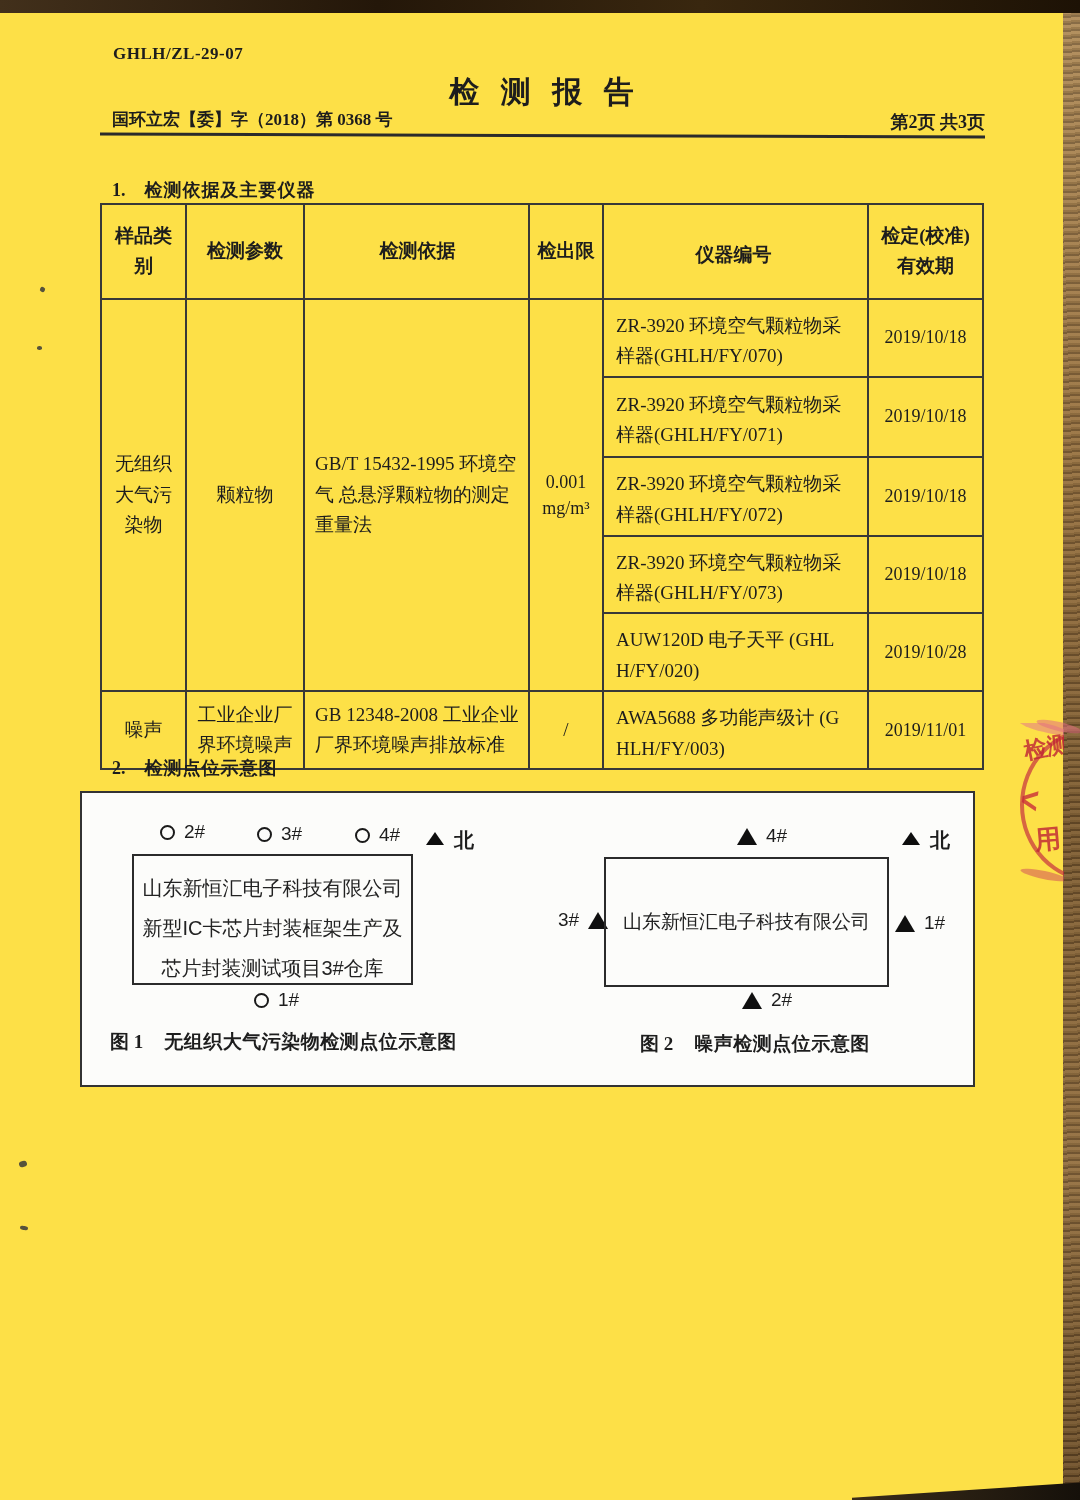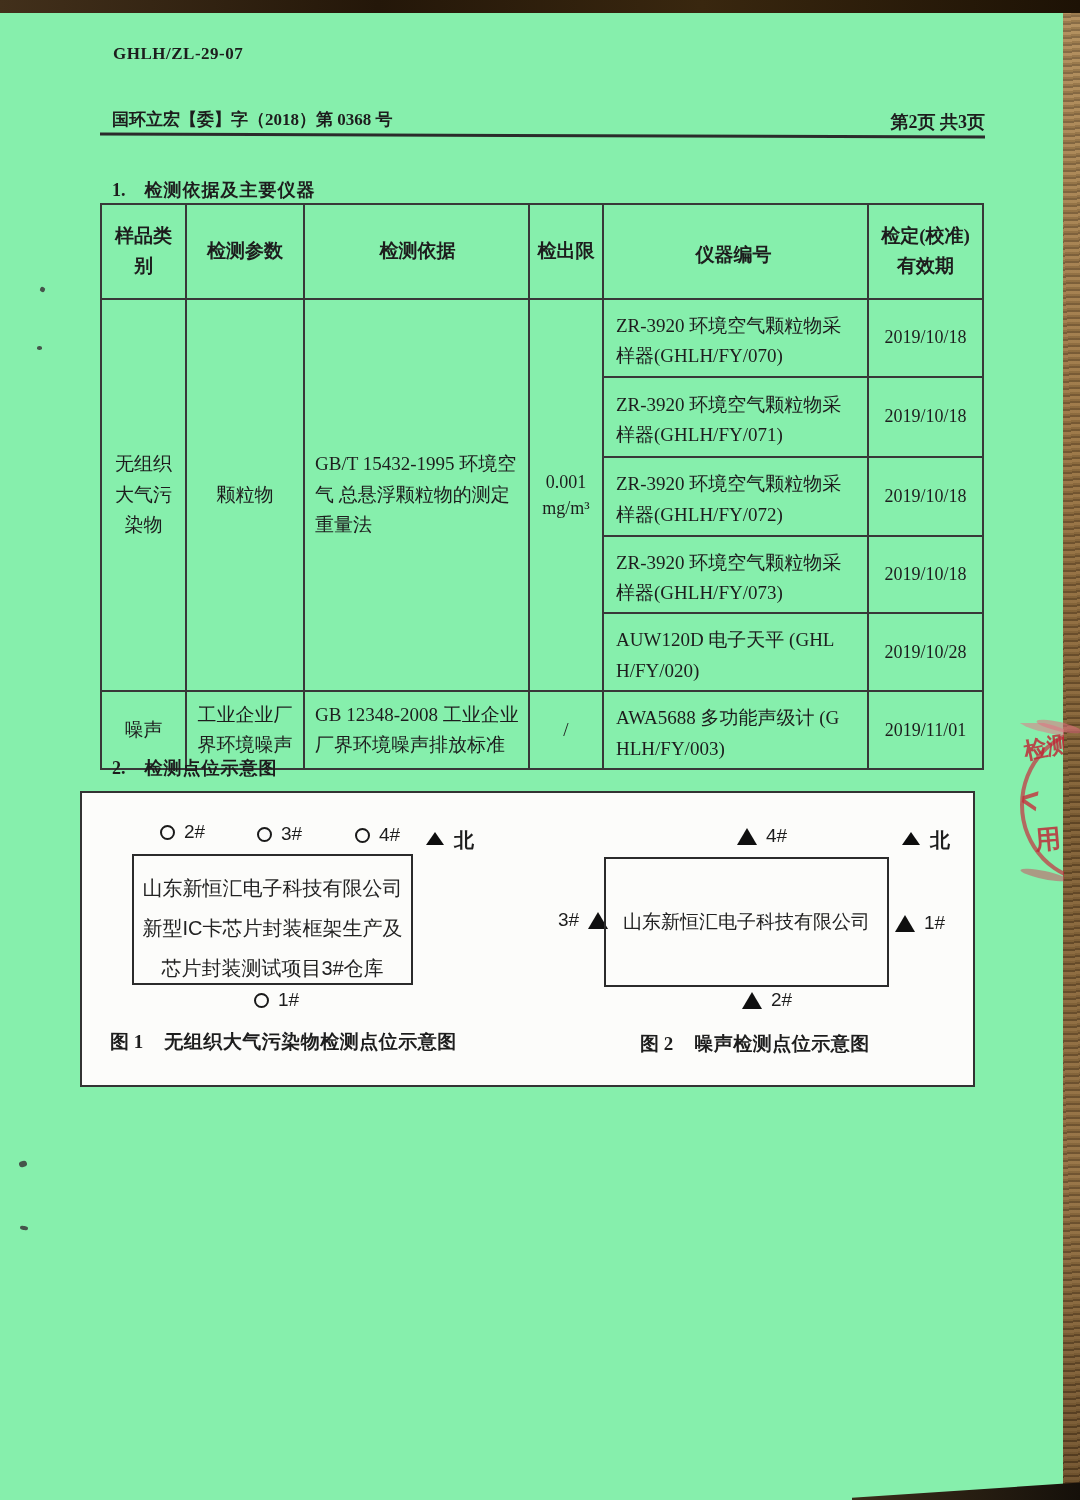--- a/index.html
+++ b/index.html
@@ -1,19 +1,19 @@
 <!DOCTYPE html>
 <html><head>
 <meta charset="utf-8">
 <style>
   * { margin:0; padding:0; box-sizing:border-box; }
   html,body { background:#6b5233; }
   .canvas {
     position:relative; width:1080px; height:1500px; overflow:hidden;
-    background:#86efac;
+    background:#fde047;
     font-family:"Liberation Serif", serif;
     color:#1d1d1d;
     text-decoration:underline;
   }
   
   .scan-edge-top {
     position:absolute; left:0; top:0; width:1080px; height:13px; z-index:5;
     background:linear-gradient(to right,#42301b 0%,#241709 35%,#39270f 65%,#1d1205 100%);
   }
   .scan-corner-tr {
@@ -103,20 +103,21 @@
   .sm2 { left:18px; top:148px; width:48px; height:8px; background:rgba(208,70,92,.5); transform:rotate(12deg); }
   .stamp-streak { position:absolute; left:1036px; top:722px; width:46px; height:9px; z-index:7;
     background:rgba(226,112,128,.55); border-radius:50%; transform:rotate(13deg); }
 </style>
 </head>
 <body>
 
 <div class="canvas">
 
   <div class="form-code">GHLH/ZL-29-07</div>
+  <div class="report-title">检 测 报 告</div>
   <div class="report-number">国环立宏【委】字（2018）第 0368 号</div>
   <div class="page-indicator">第2页  共3页</div>
   <div class="header-rule"></div>
 
   <div class="sec-heading sec1">
     <span class="sec-num">1.</span><span class="sec-title">检测依据及主要仪器</span>
   </div>
 
   <div class="tbl-wrap">
   <table>

